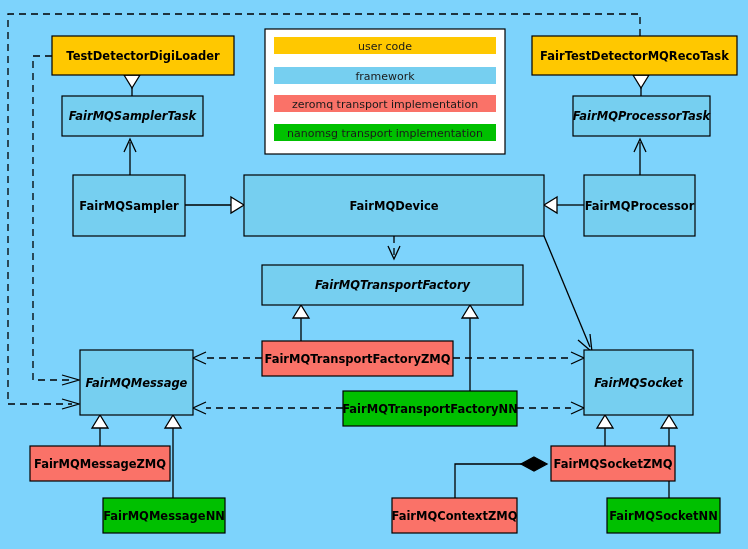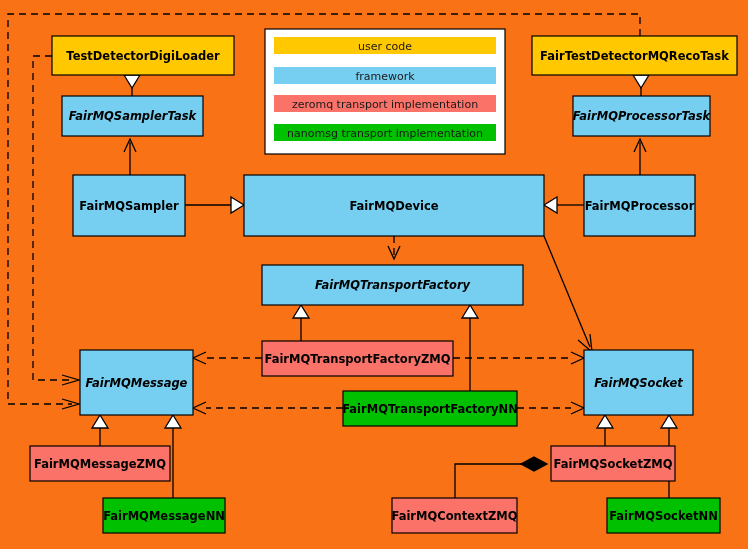--- a/index.html
+++ b/index.html
@@ -1,16 +1,16 @@
 <!DOCTYPE html>
 <html><head>
 <meta charset="utf-8">
 <style>
   html,body{margin:0;padding:0;background:#ffffff;}
-  #stage{position:relative;width:748px;height:549px;background:#f97316;overflow:hidden;
+  #stage{position:relative;width:748px;height:549px;background:#7dd3fc;overflow:hidden;
          font-family:"DejaVu Sans","Liberation Sans",sans-serif;}
   svg{position:absolute;left:0;top:0;width:748px;height:549px;}
   .lbl{font-weight:bold;font-size:11.5px;fill:#000000;text-anchor:middle;dominant-baseline:middle;}
   .lbl-it{font-weight:bold;font-style:italic;font-size:11.5px;fill:#000000;text-anchor:middle;dominant-baseline:middle;}
   .leg{font-weight:normal;font-size:11px;fill:#1a1a1a;text-anchor:middle;dominant-baseline:middle;}
   .bx{stroke:#000000;stroke-width:1.2;}
   .ln{stroke:#000000;stroke-width:1.3;fill:none;}
   .dl{stroke:#000000;stroke-width:1.3;fill:none;stroke-dasharray:7 5;}
   .hollow{fill:#ffffff;stroke:#000000;stroke-width:1.3;}
   .solidfill{fill:#000000;stroke:#000000;stroke-width:1.3;}

